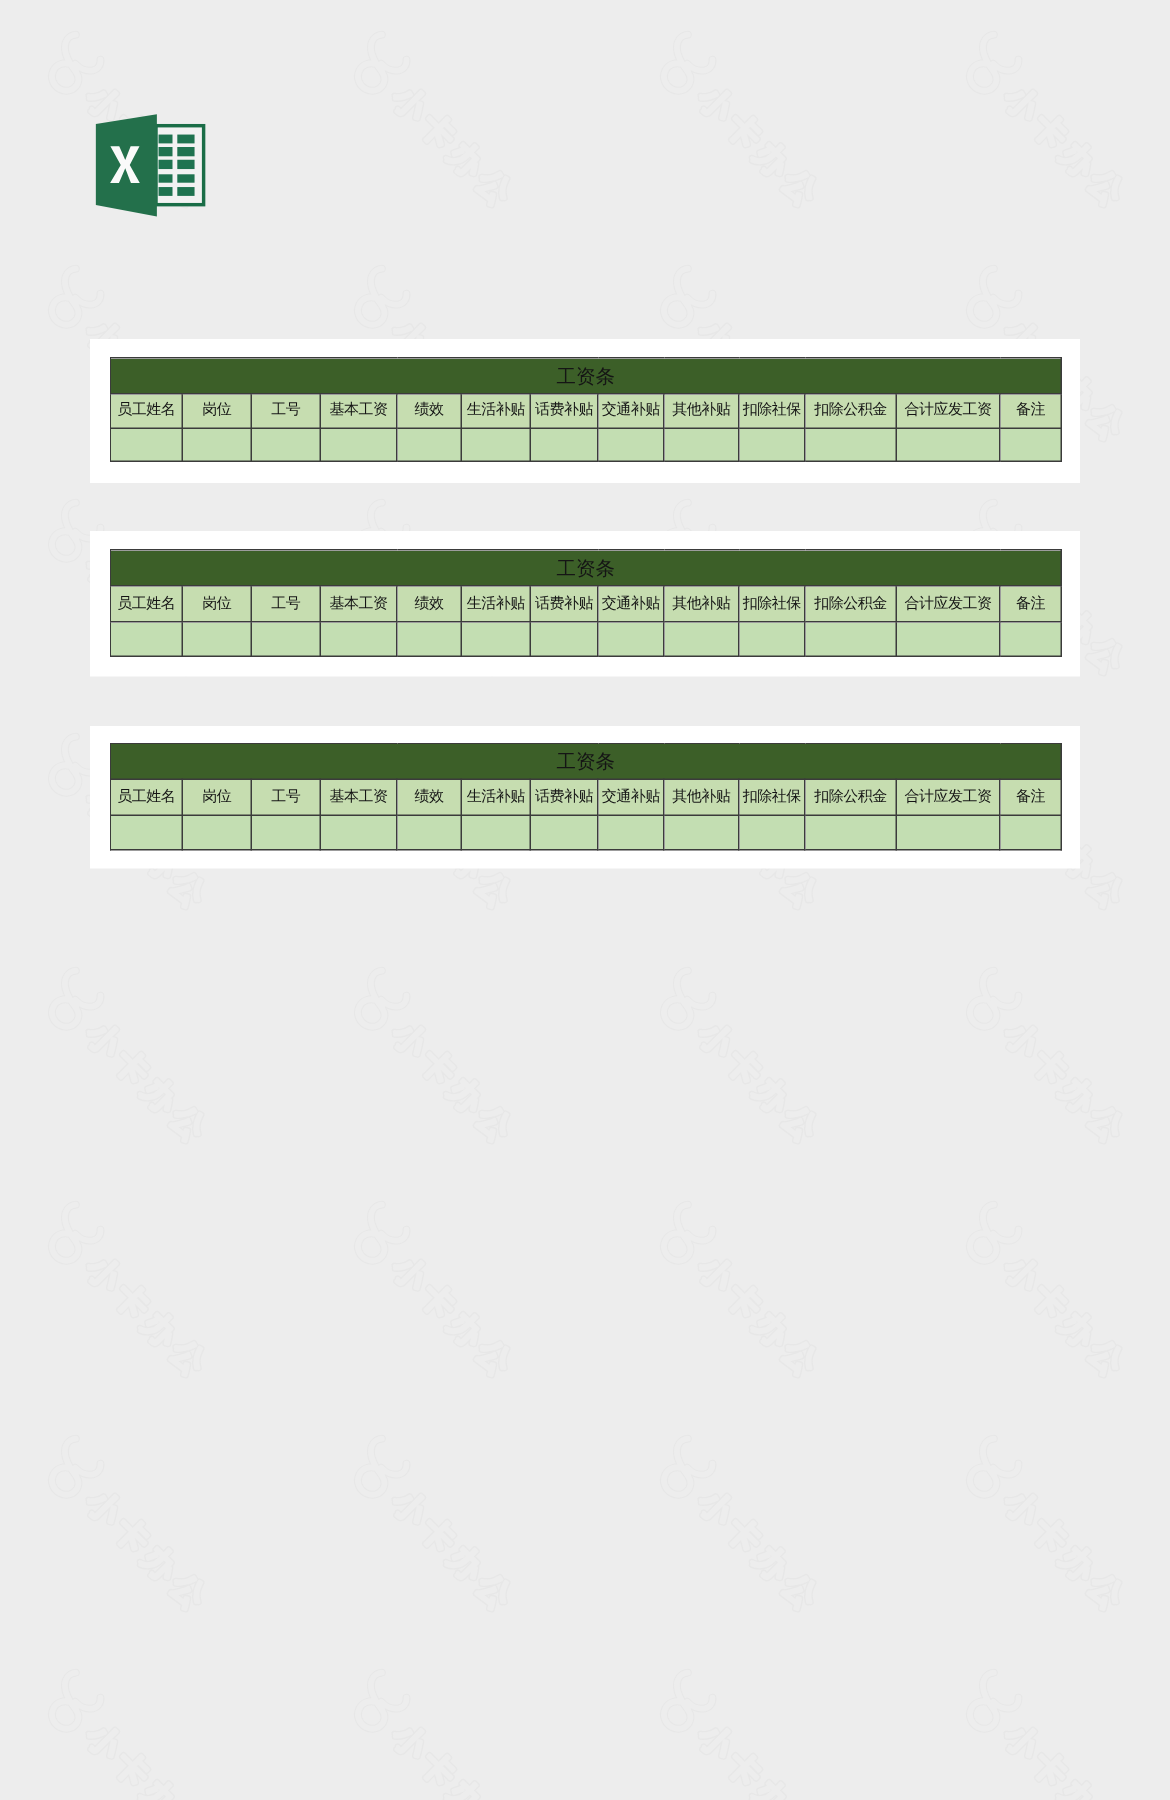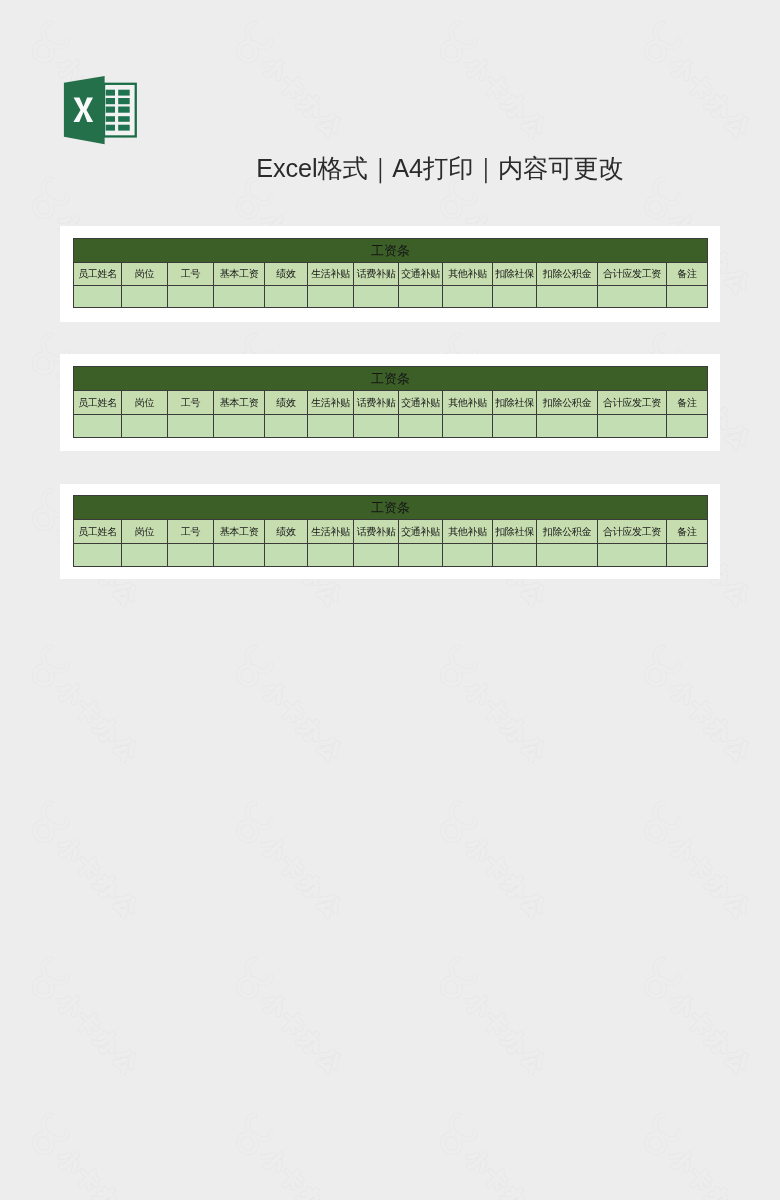--- a/index.html
+++ b/index.html
@@ -782,21 +782,20 @@
           <rect x="45.7" y="40.2" width="9.3" height="5.6"></rect>
           <rect x="58.2" y="40.2" width="11.5" height="5.6"></rect>
           <rect x="45.7" y="48.7" width="9.3" height="5.9"></rect>
           <rect x="58.2" y="48.7" width="11.5" height="5.9"></rect>
         </g>
         <path d="M3.9 6.7 L44.6 0.1 L44.6 68.3 L3.9 60.7 Z" fill="#23704b"></path>
         <path d="M13.60 21.50 L19.50 21.50 L23.50 30.70 L27.10 21.50 L33.00 21.50 L26.50 34.05 L33.20 46.00 L27.30 46.00 L23.50 36.10 L19.30 46.00 L13.40 46.00 L20.50 34.05 Z" fill="#fafafa"></path>
       </svg>
     </div>
 
-    <div class="subtitle">Excel格式｜A4打印｜内容可更改</div>
   </div>
 
   <div id="cards">
       <div class="card" style="left: 60px; top: 226px; width: 660px; height: 96px;">
         <table class="sheet" style="left: 13px; top: 12px;">
           <colgroup>
             <col style="width:48px">
             <col style="width:46px">
             <col style="width:46px">
             <col style="width:51px">

